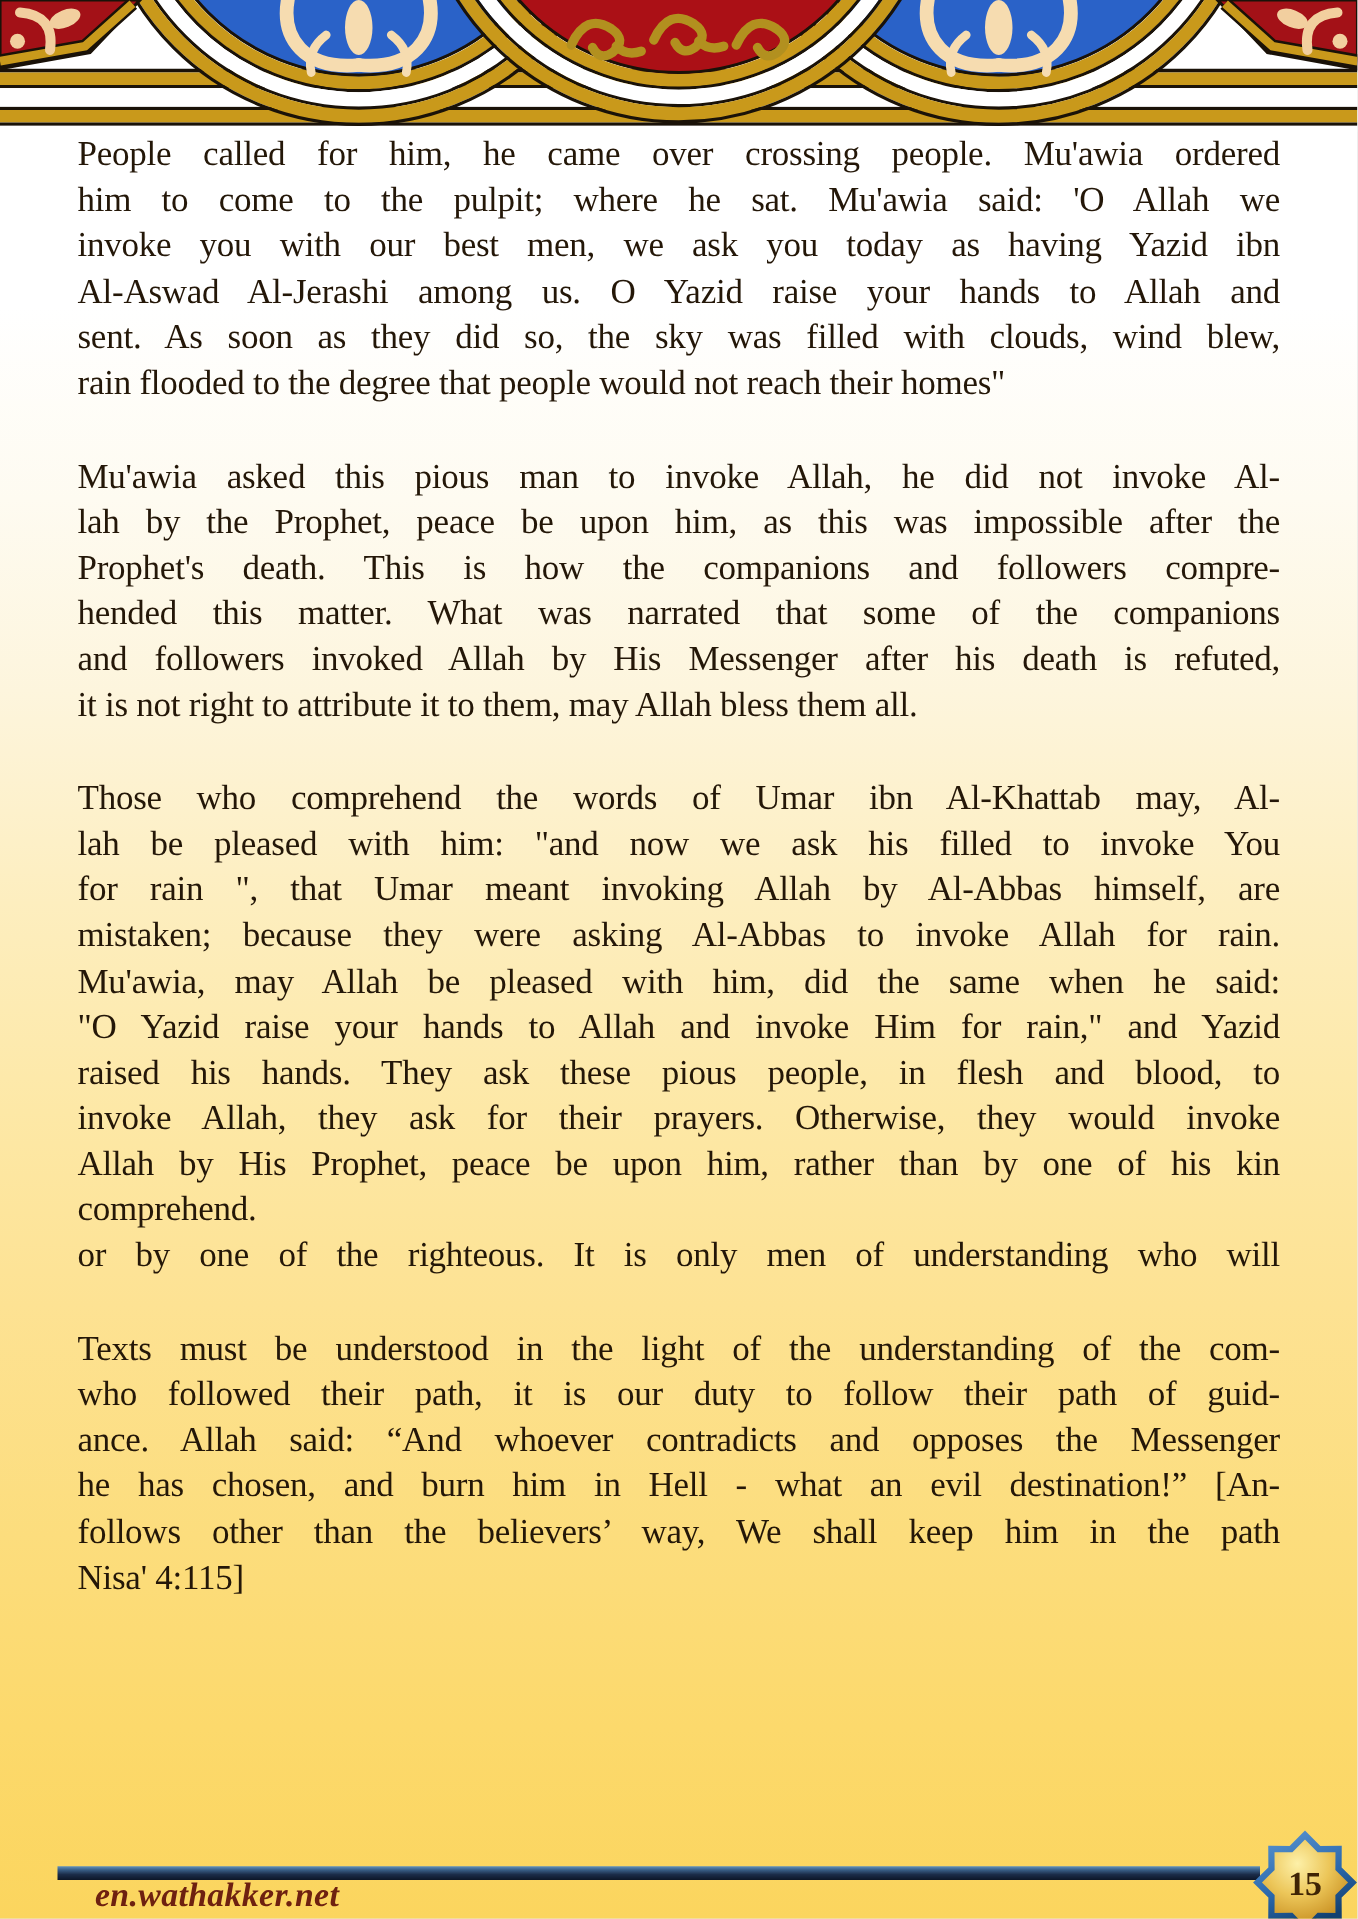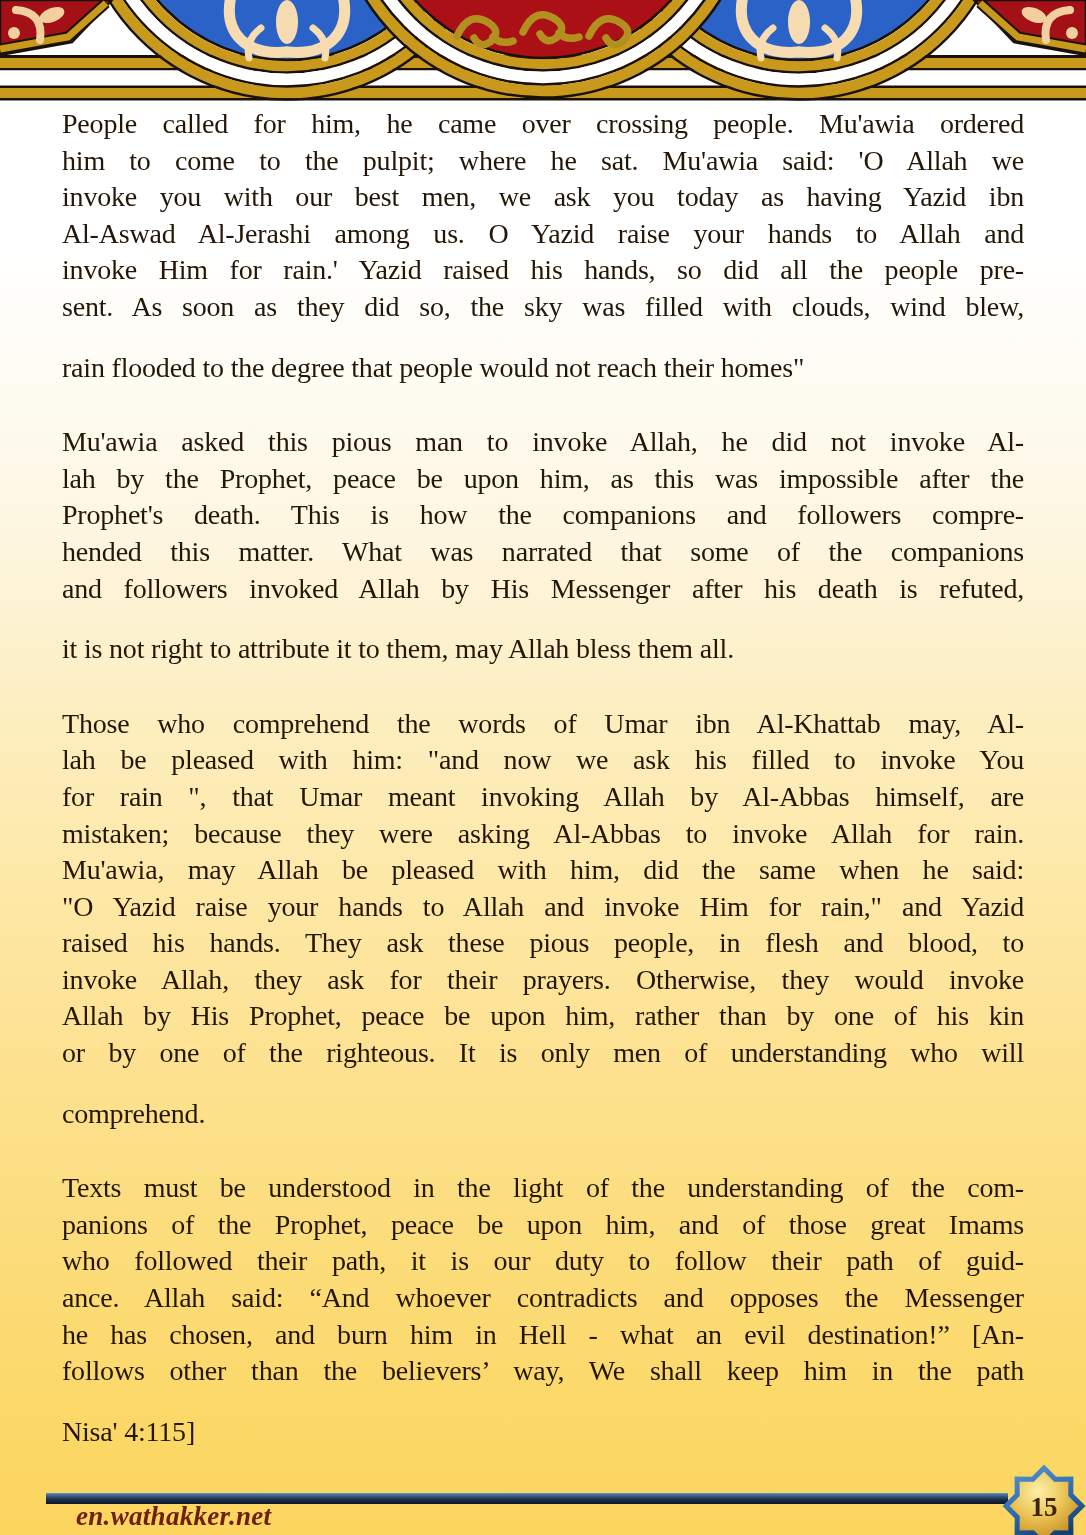--- a/index.html
+++ b/index.html
@@ -19,21 +19,21 @@
   .content {
     position:absolute; left:62px; top:106px; width:962px;
     color:#241708; font-size:28px; line-height:36.6px;
     letter-spacing:-0.2px;
   }
   .para { margin-bottom:38px; }
   .line {
     text-align:justify; text-align-last:justify;
     height:36.6px; overflow:hidden;
   }
-  .line.last { text-align-last:left;margin-top:24px; }
+  .line.last { text-align-last:left; }
 
   .footer-bar {
     position:absolute; left:46px; top:1493px; width:962px; height:11px;
     background:linear-gradient(180deg, #6292bd 0%, #3c6злать089 20%, #1b2c49 55%, #0d1628 100%);
   }
   
   .footer-bar { background:linear-gradient(180deg,#6292bd 0%,#3a6089 25%,#1b2c49 60%,#0d1628 100%); }
 
   .site {
     position:absolute; left:76px; top:1501px;
@@ -126,21 +126,20 @@
       <use href="#cornerFloral"></use>
     </g>
   </svg>
 
   <main class="content" id="content">
       <div class="para">
         <div class="line">People called for him, he came over crossing people. Mu'awia ordered</div>
         <div class="line">him to come to the pulpit; where he sat. Mu'awia said: 'O Allah we</div>
         <div class="line">invoke you with our best men, we ask you today as having Yazid ibn</div>
         <div class="line">Al-Aswad Al-Jerashi among us. O Yazid raise your hands to Allah and</div>
-        <div class="line">invoke Him for rain.' Yazid raised his hands, so did all the people pre-</div>
         <div class="line">sent. As soon as they did so, the sky was filled with clouds, wind blew,</div>
         <div class="line last">rain flooded to the degree that people would not reach their homes"</div>
       </div>
       <div class="para">
         <div class="line">Mu'awia asked this pious man to invoke Allah, he did not invoke Al-</div>
         <div class="line">lah by the Prophet, peace be upon him, as this was impossible after the</div>
         <div class="line">Prophet's death. This is how the companions and followers compre-</div>
         <div class="line">hended this matter. What was narrated that some of the companions</div>
         <div class="line">and followers invoked Allah by His Messenger after his death is refuted,</div>
         <div class="line last">it is not right to attribute it to them, may Allah bless them all.</div>
@@ -148,26 +147,25 @@
       <div class="para">
         <div class="line">Those who comprehend the words of Umar ibn Al-Khattab may, Al-</div>
         <div class="line">lah be pleased with him: "and now we ask his filled to invoke You</div>
         <div class="line">for rain ", that Umar meant invoking Allah by Al-Abbas himself, are</div>
         <div class="line">mistaken; because they were asking Al-Abbas to invoke Allah for rain.</div>
         <div class="line">Mu'awia, may Allah be pleased with him, did the same when he said:</div>
         <div class="line">"O Yazid raise your hands to Allah and invoke Him for rain," and Yazid</div>
         <div class="line">raised his hands. They ask these pious people, in flesh and blood, to</div>
         <div class="line">invoke Allah, they ask for their prayers. Otherwise, they would invoke</div>
         <div class="line">Allah by His Prophet, peace be upon him, rather than by one of his kin</div>
+        <div class="line last">comprehend.</div>
         <div class="line">or by one of the righteous. It is only men of understanding who will</div>
-        <div class="line last">comprehend.</div>
       </div>
       <div class="para">
         <div class="line">Texts must be understood in the light of the understanding of the com-</div>
-        <div class="line">panions of the Prophet, peace be upon him, and of those great Imams</div>
         <div class="line">who followed their path, it is our duty to follow their path of guid-</div>
         <div class="line">ance. Allah said: “And whoever contradicts and opposes the Messenger</div>
         <div class="line">he has chosen, and burn him in Hell - what an evil destination!” [An-</div>
         <div class="line">follows other than the believers’ way, We shall keep him in the path</div>
         <div class="line last">Nisa' 4:115]</div>
       </div>
     </main>
 
   <div class="footer-bar"></div>
 

